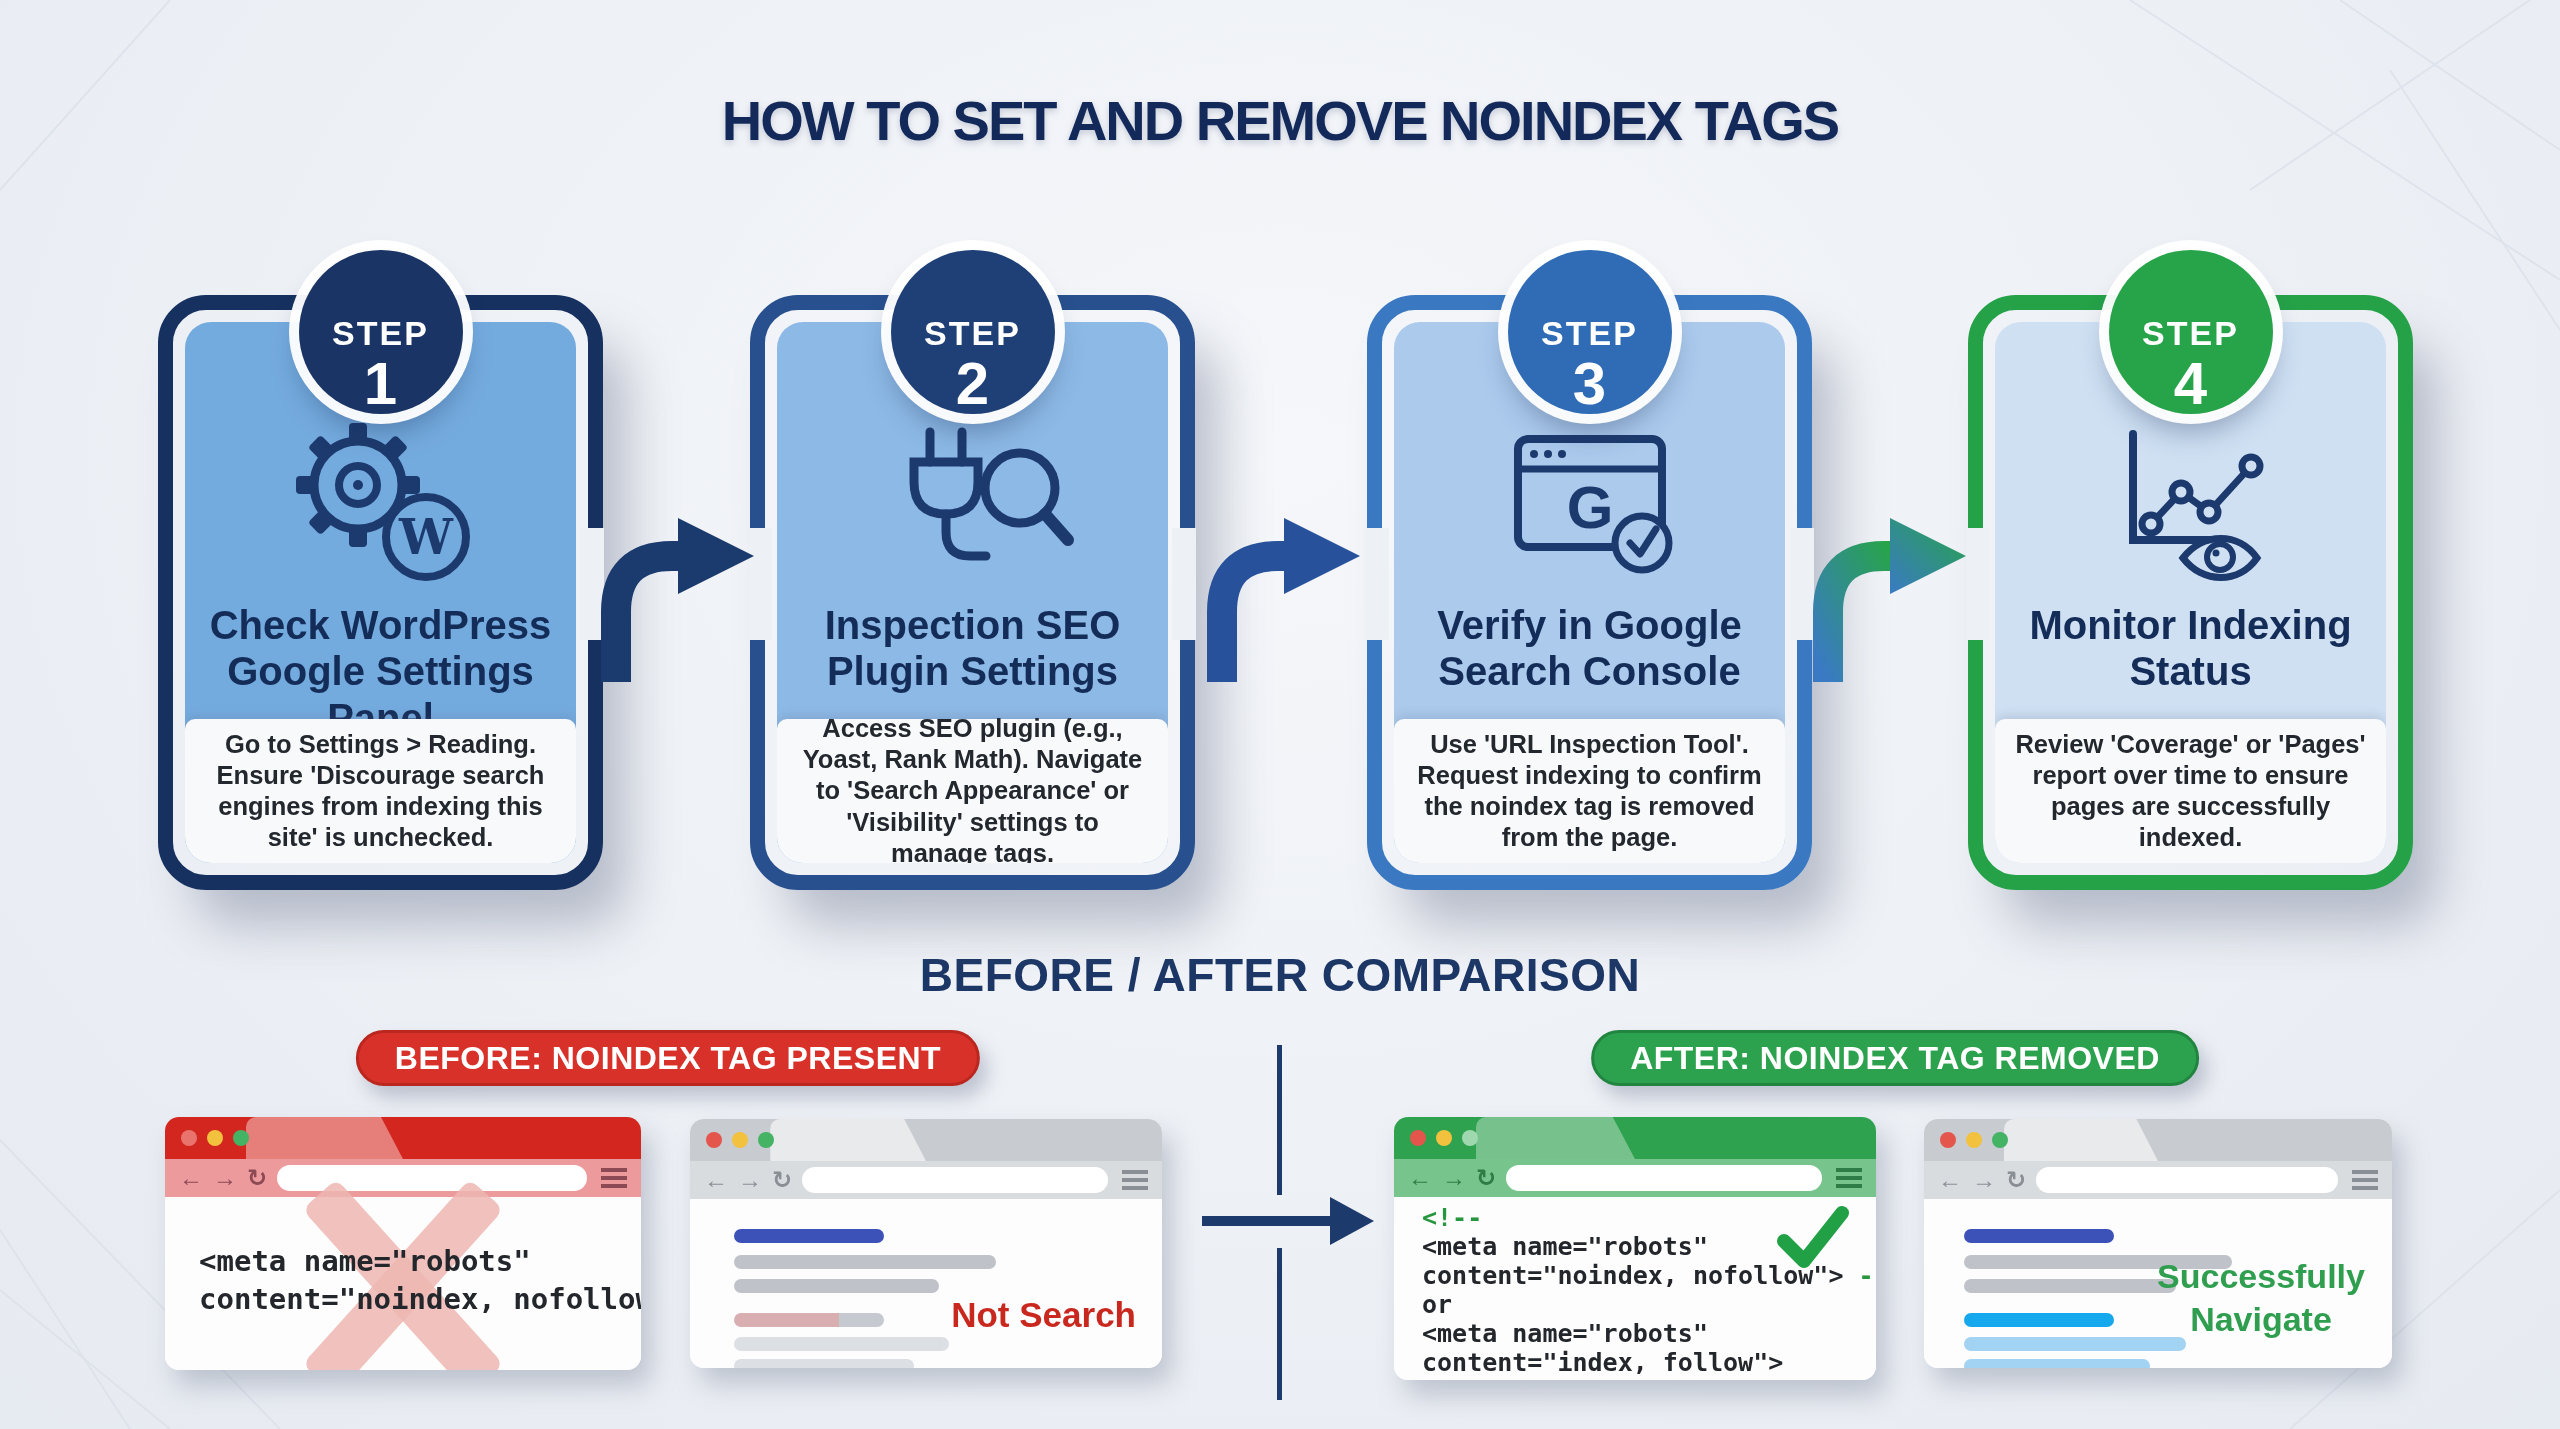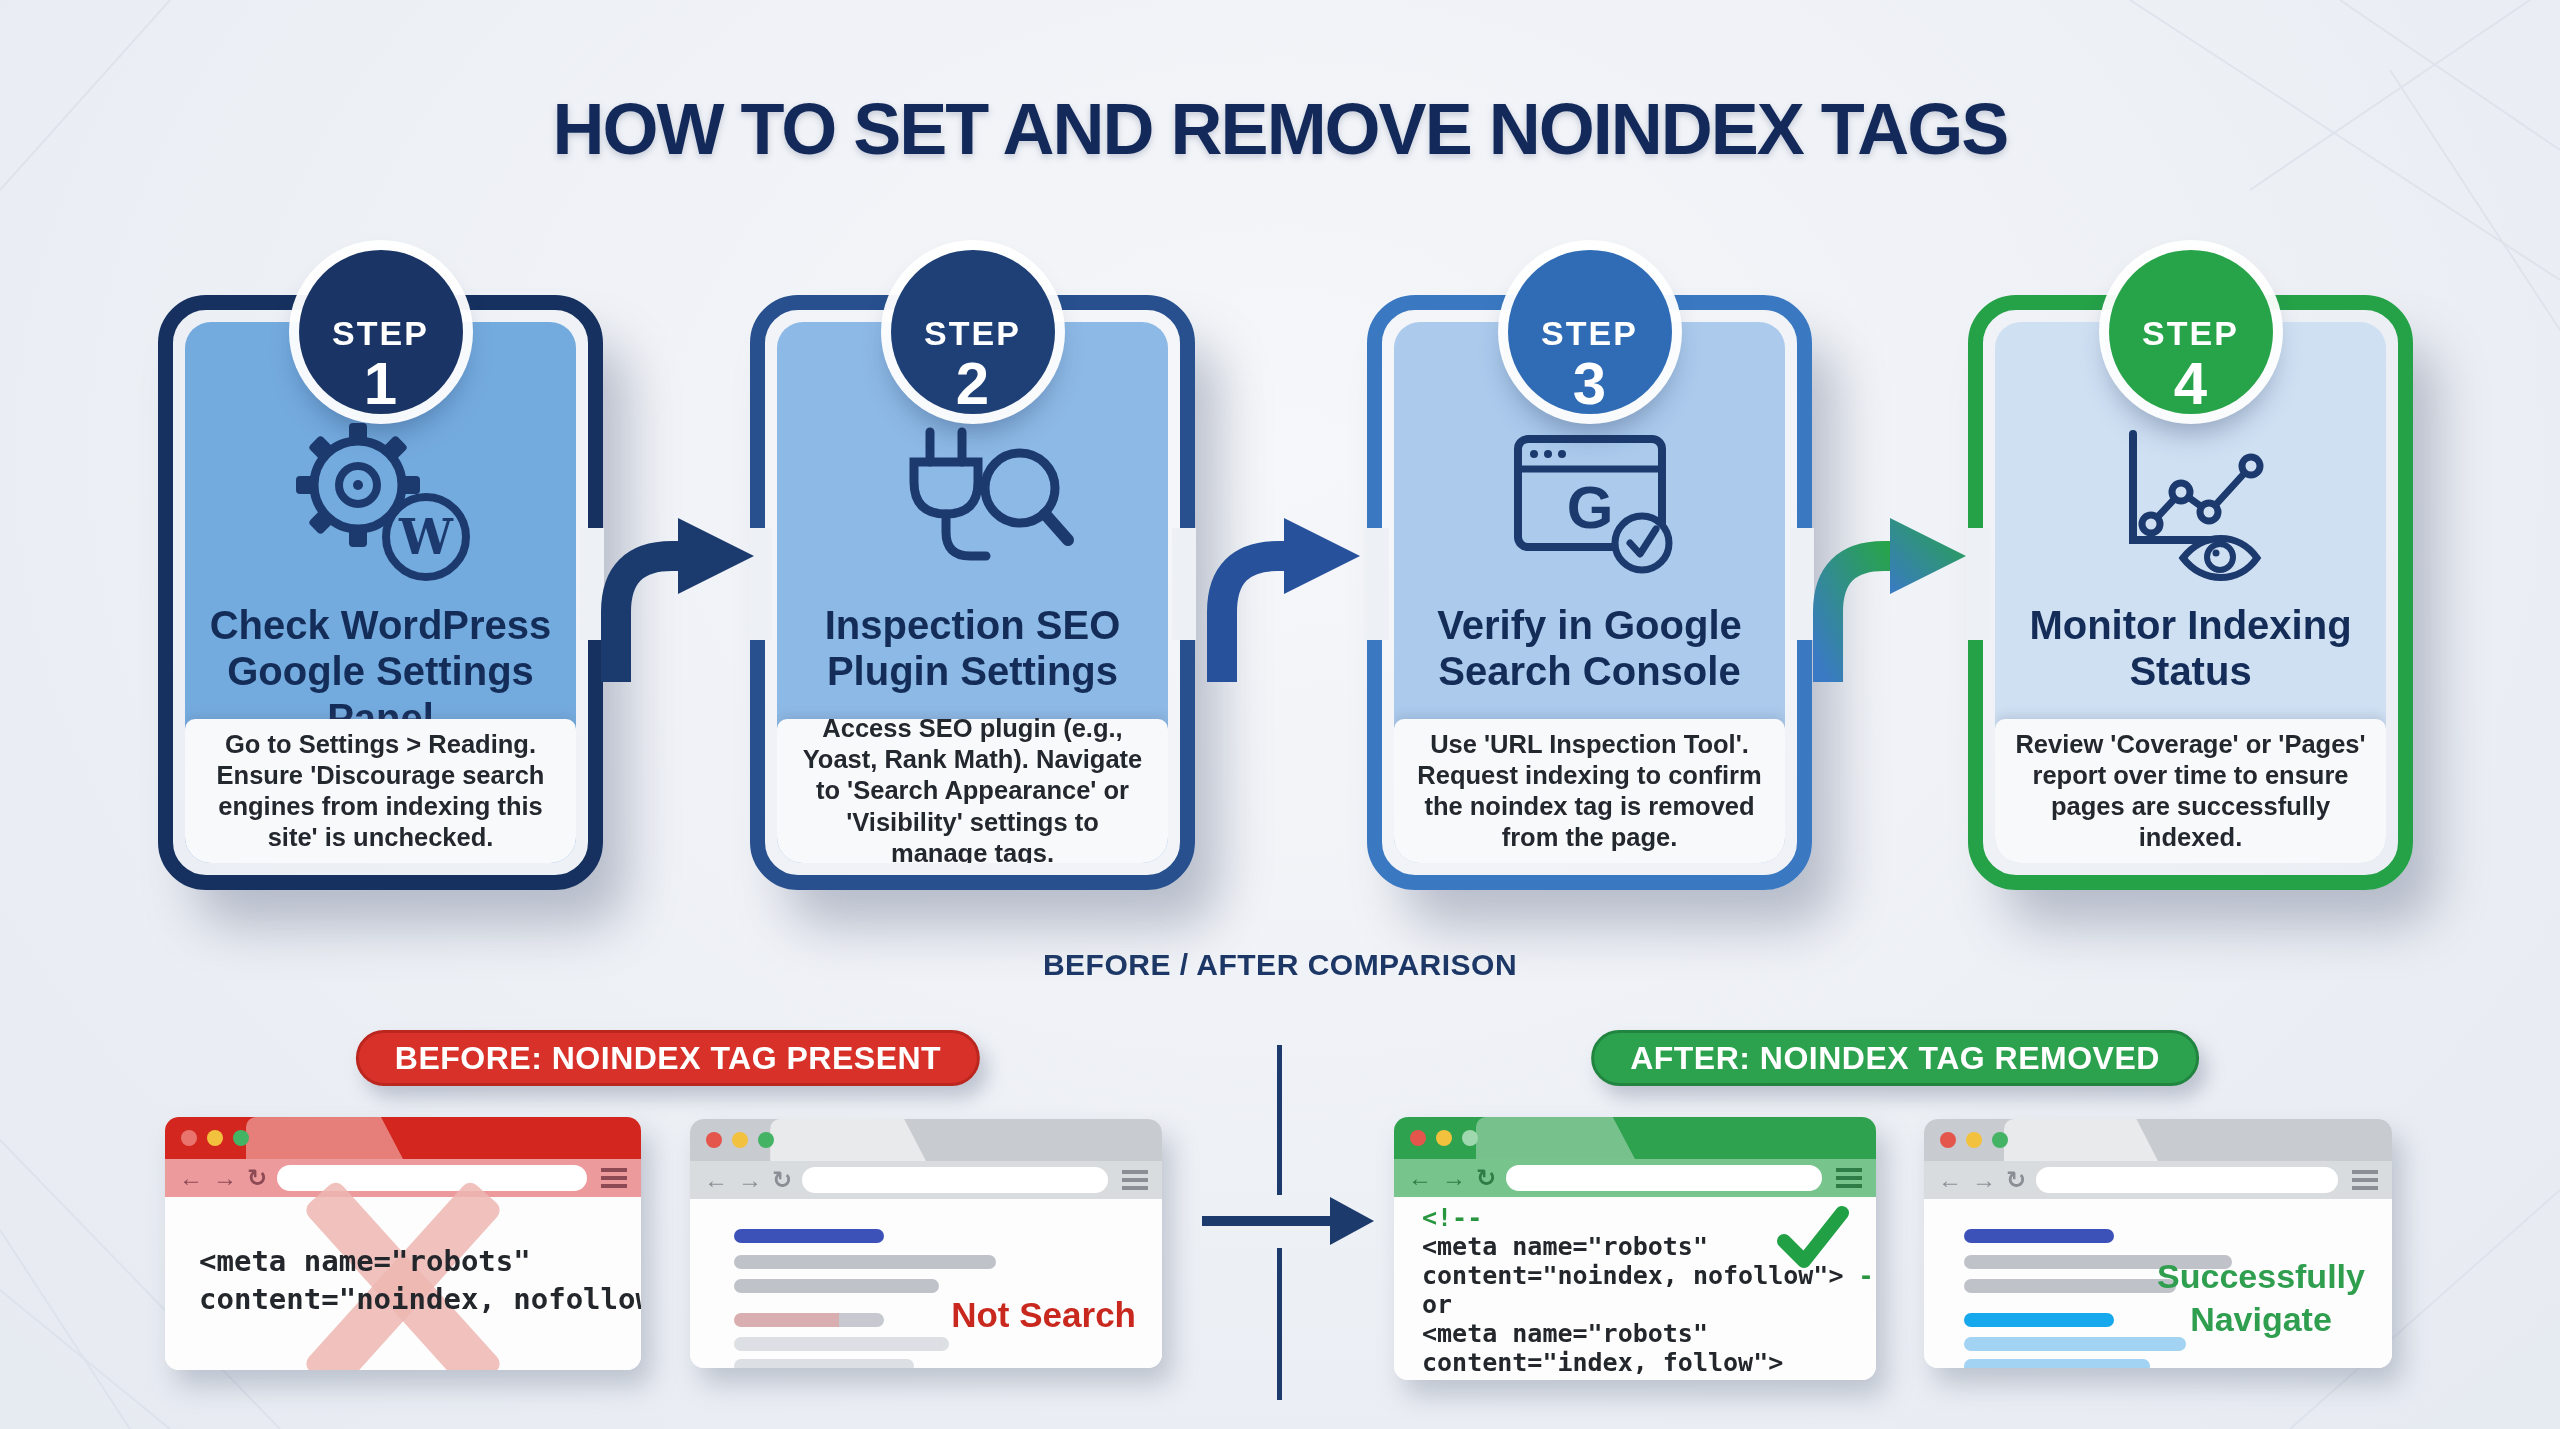--- a/index.html
+++ b/index.html
@@ -6,21 +6,21 @@
   html,body { background:#e7ebf1; }
   body { font-family:"Liberation Sans","DejaVu Sans",sans-serif; }
   .page {
     position:relative; width:2560px; height:1429px; overflow:hidden;
     background: radial-gradient(ellipse at 50% 32%, #f5f7fa 0%, #edf0f5 55%, #e6eaf1 100%);
   }
   .bg-lines { position:absolute; inset:0; z-index:0; }
 
   .main-title {
     position:absolute; left:0; right:0; top:88px; z-index:2;
-    text-align:center; font-size:72px; font-weight:700; letter-spacing:-2px;
+    text-align:center; font-size:56px; font-weight:700; letter-spacing:-2px;
     color:#13295a; text-shadow:0 3px 6px rgba(120,130,155,.35);
   }
 
   
   .step-card {
     position:absolute; top:295px; width:445px; height:595px; z-index:3;
     border:15px solid var(--frame); border-radius:48px;
     box-shadow:30px 42px 50px -6px rgba(115,125,148,.45);
   }
   .step1 { --frame:#16315f; --circle:#1a3565; --inner:#74abdf; left:158px; }
@@ -57,21 +57,21 @@
   .step-circle .badge-step { color:#fff; font-size:34px; font-weight:700; letter-spacing:2px; line-height:1; }
   .step-circle .badge-num  { color:#fff; font-size:60px; font-weight:700; line-height:1; margin-top:4px; }
 
   .frame-gap { position:absolute; width:24px; height:112px; top:528px; background:#edf0f5; z-index:4; }
 
   .step-arrow { position:absolute; top:500px; width:170px; height:185px; z-index:6; }
 
   
   .comparison-heading {
     position:absolute; left:0; right:0; top:948px; z-index:2;
-    text-align:center; font-size:30px; font-weight:700; letter-spacing:0.5px; color:#1c3766;
+    text-align:center; font-size:46px; font-weight:700; letter-spacing:0.5px; color:#1c3766;
   }
   .pill-badge {
     position:absolute; top:1030px; height:56px; z-index:3;
     transform:translateX(-50%);
     display:flex; align-items:center; justify-content:center;
     padding:16px 36px; border-radius:30px; white-space:nowrap;
     font-size:32px; font-weight:700; letter-spacing:0.5px; color:#fff;
     box-shadow:8px 12px 18px rgba(120,130,155,.4);
   }
   .badge-before { left:668px;  background:#d8312a; border:3px solid #bb261f; }

